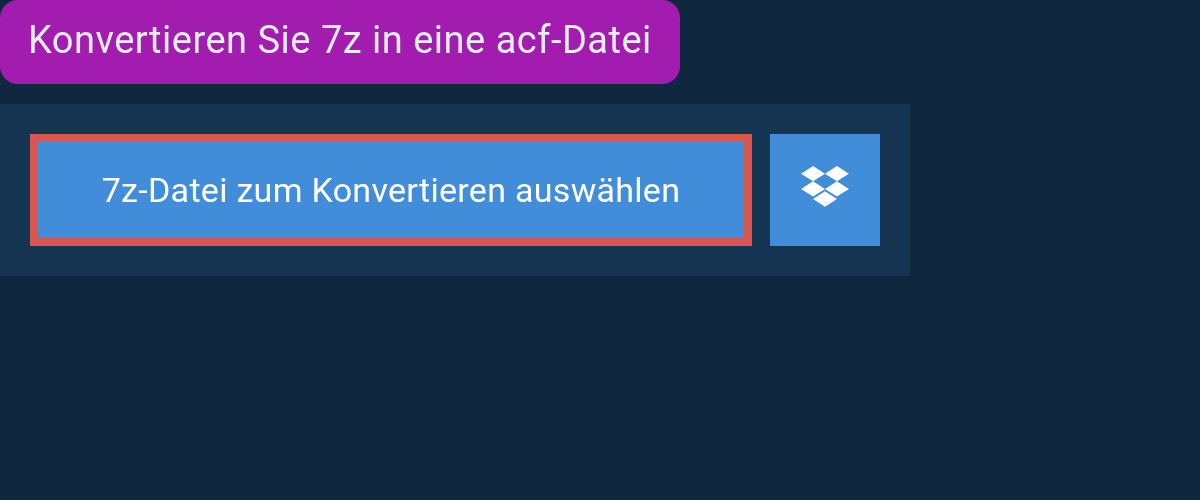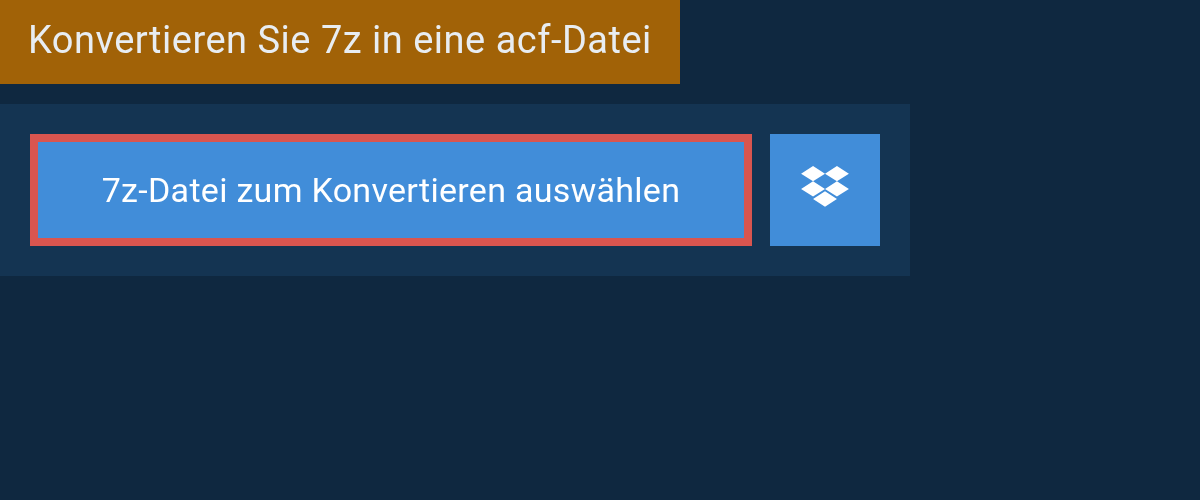--- a/index.html
+++ b/index.html
@@ -8,24 +8,25 @@
       box-sizing: border-box;
     }
     body {
       width: 1200px;
       height: 500px;
       background: #0f2840;
       font-family: -apple-system, BlinkMacSystemFont, "Segoe UI", Roboto, Helvetica, Arial, sans-serif;
       overflow: hidden;
     }
     .title-bar {
-      background: #a16207;
+      background: #a21caf;
       padding: 18px 28px 22px 28px;
       display: inline-block;
       margin: 0;
+      border-radius: 18px;
     }
     .title-text {
       color: #e8edf2;
       font-size: 38px;
       font-weight: 400;
       letter-spacing: 0.5px;
     }
     .upload-panel {
       background: #143452;
       margin: 20px 0 0 0;

